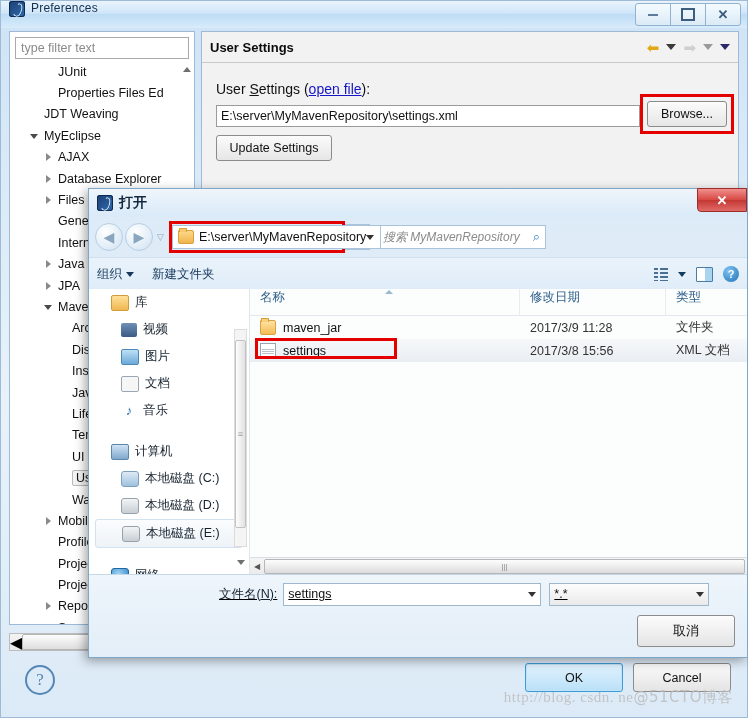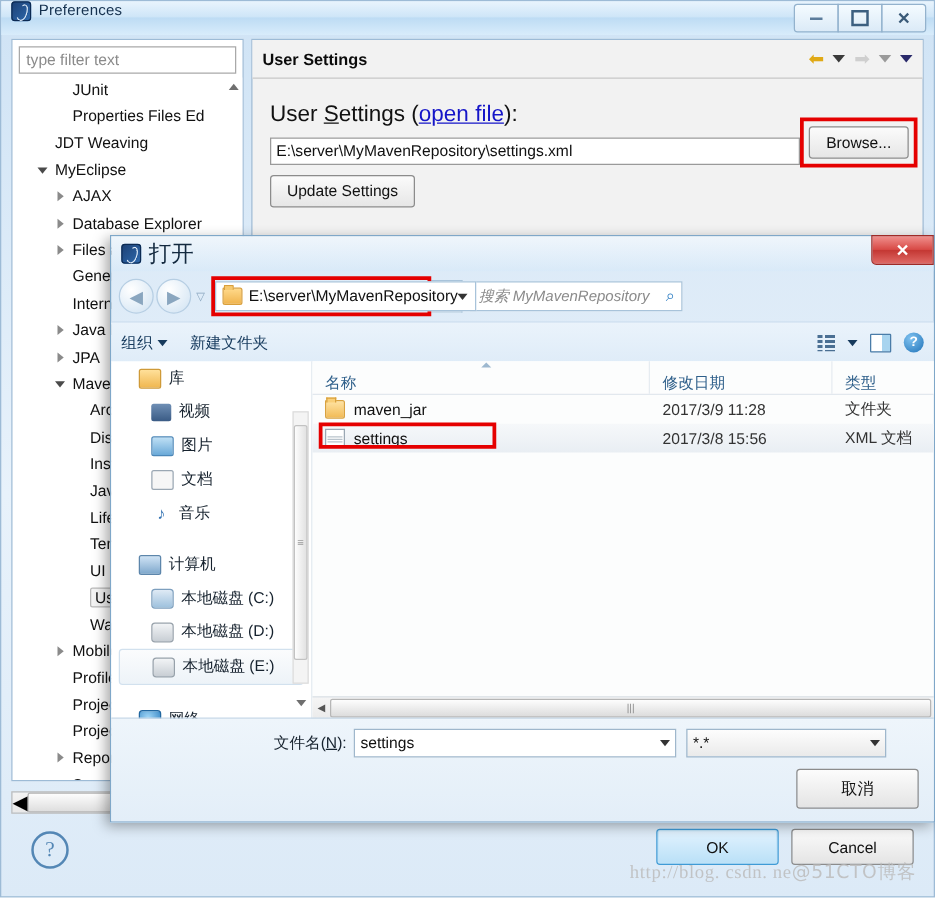--- a/index.html
+++ b/index.html
@@ -106,21 +106,21 @@
   }
   #pane-title{font-size:13px;font-weight:bold;color:#0b0b0b;}
   #pane-nav{margin-left:auto;display:flex;align-items:center;gap:7px;}
   .navarrow{font-size:15px;line-height:1;}
   .navarrow.back{color:#e0a915;}
   .navarrow.fwd{color:#cfcfcf;}
   .navcaret{width:0;height:0;border-left:5px solid transparent;border-right:5px solid transparent;border-top:6px solid #3a3a3a;}
   .navcaret.dim{border-top-color:#9a9a9a;}
   .navcaret.dark{border-top-color:#2a2a6a;}
   #pane-content{padding:18px 14px 0 14px;position:relative;}
-  #user-settings-label{font-size:18px;color:#111;margin-bottom:8px;}
+  #user-settings-label{font-size:14px;color:#111;margin-bottom:8px;}
   #user-settings-label u{text-decoration:underline;}
   #open-file-link{color:#1515c8;text-decoration:underline;cursor:pointer;}
   #path-row{display:flex;align-items:flex-start;gap:0;}
   #path-input{
     width:424px;height:22px;border:1px solid #9a9a9a;background:#fff;
     font-size:12.5px;color:#111;padding:0 4px;box-sizing:border-box;
     display:flex;align-items:center;
   }
   #browse-wrap{
     position:absolute;right:4px;top:31px;border:3px solid #e50000;padding:4px;
@@ -166,21 +166,21 @@
 
   
   #open-dialog{
     position:absolute;left:88px;top:188px;width:660px;height:470px;
     background:linear-gradient(to bottom,#dceaf7,#eef6fd);
     border:1px solid #7fa7c8;box-sizing:border-box;
     box-shadow:-3px 3px 10px rgba(0,0,0,.35);
   }
   #dlg-titlebar{height:28px;display:flex;align-items:center;position:relative;
     background:linear-gradient(to bottom,rgba(255,255,255,.55),rgba(210,232,250,.35));}
-  #dlg-title{font-size:18px;color:#13293f;}
+  #dlg-title{font-size:14px;color:#13293f;font-weight:bold;}
   #dlg-close{
     position:absolute;right:0;top:-1px;width:48px;height:22px;
     background:linear-gradient(to bottom,#f0908d,#d84a46 48%,#c43834 52%,#e06a66);
     border:1px solid #9e2b27;border-radius:0 0 0 4px;
     display:flex;align-items:center;justify-content:center;color:#fff;font-size:13px;font-weight:bold;
   }
   #dlg-navrow{height:40px;display:flex;align-items:center;padding:0 6px;position:relative;}
   .circlebtn{
     width:26px;height:26px;border-radius:50%;border:1px solid #b6cee3;
     background:radial-gradient(circle at 35% 30%,#ffffff,#cfe2f2);
@@ -262,21 +262,21 @@
     display:flex;align-items:center;justify-content:center;color:#9a9a9a;font-size:9px;
   }
   #places-down{position:absolute;right:2px;bottom:6px;width:13px;height:14px;
     display:flex;align-items:center;justify-content:center;}
   #places-down::before{content:"";border-top:5px solid #6f6f6f;border-left:4px solid transparent;border-right:4px solid transparent;}
   #filelist{flex:1;background:#fcfdfd;position:relative;}
   #fl-head{
     height:26px;display:flex;align-items:center;border-bottom:1px solid #e2e8ee;
     background:#fcfdfd;font-size:12.5px;color:#2e5f8a;
   }
-  .fl-col{padding-left:10px;box-sizing:border-box;border-right:1px solid #e6ecf1;height:100%;display:flex;align-items:flex-end;position:relative;}
+  .fl-col{padding-left:10px;box-sizing:border-box;border-right:1px solid #e6ecf1;height:100%;display:flex;align-items:flex-start;position:relative;}
   .fl-col.name{width:270px;}
   .fl-col.date{width:146px;}
   .fl-col.type{flex:1;border-right:none;}
   .sortmark{position:absolute;left:50%;top:1px;width:0;height:0;
     border-left:4px solid transparent;border-right:4px solid transparent;border-bottom:4px solid #9db8cf;}
   .fl-row{height:23px;display:flex;align-items:center;font-size:12.5px;color:#111;}
   .fl-row.sel{background:linear-gradient(to bottom,#f6f8fa,#e9eef3);}
   .fl-cell{padding-left:10px;box-sizing:border-box;display:flex;align-items:center;}
   .fl-cell.name{width:270px;}
   .fl-cell.date{width:146px;color:#333;}
@@ -300,21 +300,21 @@
   #fl-hscroll .hthumb{
     flex:1;height:13px;margin-right:2px;background:linear-gradient(to bottom,#fdfdfd,#dcdcdc);
     border:1px solid #b6b6b6;border-radius:2px;display:flex;align-items:center;justify-content:center;
     font-size:8px;color:#8a8a8a;
   }
   #dlg-bottom{
     position:absolute;left:0;right:0;bottom:0;height:82px;
     background:linear-gradient(to bottom,#eef5fb,#e3eef8);
     border-top:1px solid #c6d8e7;
   }
-  #fname-row{display:flex;align-items:center;height:38px;padding-left:130px;}
+  #fname-row{display:flex;align-items:center;height:38px;padding-left:130px;text-decoration:underline;}
   #fname-label{font-size:12.5px;color:#16222e;margin-right:6px;}
   #fname-input{
     width:258px;height:23px;border:1px solid #9fb7cc;background:#fff;
     display:flex;align-items:center;padding:0 4px;box-sizing:border-box;font-size:12.5px;color:#111;
   }
   #fname-input .caret,#filter-select .caret{
     margin-left:auto;width:0;height:0;border-left:4px solid transparent;border-right:4px solid transparent;border-top:5px solid #333;
   }
   #filter-select{
     width:160px;height:23px;border:1px solid #9fb7cc;margin-left:8px;

